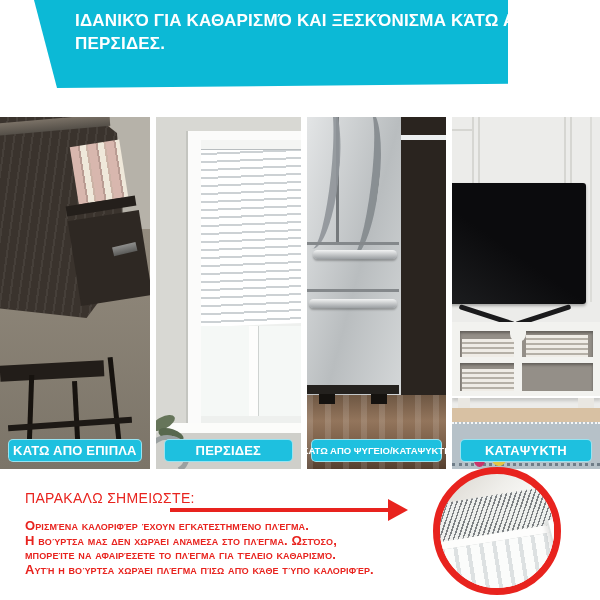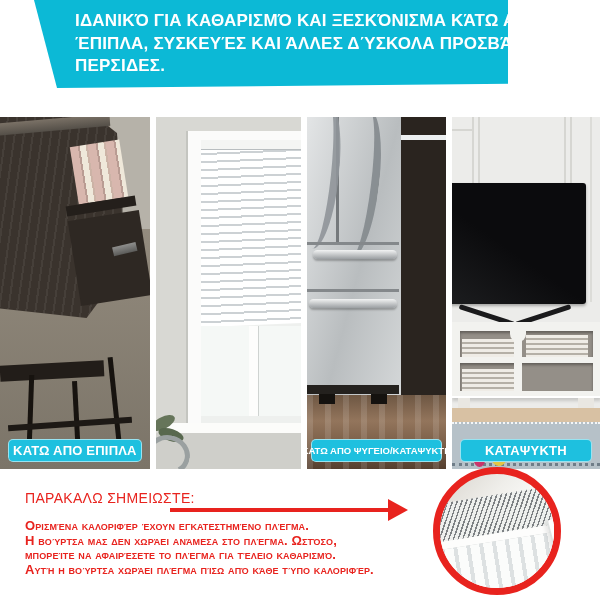--- a/index.html
+++ b/index.html
@@ -128,21 +128,20 @@
      border-left:2px solid #dfe2e1;border-radius:3px;transform:rotate(-6deg);box-shadow:-3px 0 4px rgba(0,0,0,.08);}
 </style>
 </head>
 <body>
 
 <div class="stage">
 
   <div class="banner">
     <div class="banner-text">
       <div>ΙΔΑΝΙΚΌ ΓΙΑ ΚΑΘΑΡΙΣΜΌ ΚΑΙ ΞΕΣΚΌΝΙΣΜΑ ΚΆΤΩ ΑΠΌ</div>
-      <div>ΈΠΙΠΛΑ, ΣΥΣΚΕΥΈΣ ΚΑΙ ΆΛΛΕΣ ΔΎΣΚΟΛΑ ΠΡΟΣΒΆΣΙΜΕΣ</div>
       <div>ΠΕΡΣΙΔΕΣ.</div>
     </div>
   </div>
 
   <div class="gallery">
 
     <figure class="photo p1">
       <div class="p1-wall"></div>
       <div class="p1-cabinet">
           <div class="p1-grain"></div>
@@ -168,20 +167,21 @@
         <div class="p2-rail"></div>
         <div class="p2-panes">
             <div class="p2-mullion"></div>
           </div>
       </div>
       <div class="p2-sill"></div>
       <div class="p2-wall-lo"></div>
       <div class="p2-leaf a"></div>
       <div class="p2-leaf b"></div>
       <div class="p2-can"></div>
+      <figcaption class="tag">ΠΕΡΣΙΔΕΣ</figcaption>
     </figure>
 
     <figure class="photo p3">
       <div class="p3-gap"></div>
       <div class="p3-arc a"></div>
       <div class="p3-arc b"></div>
       <div class="p3-seam s1"></div>
       <div class="p3-seam s2"></div>
       <div class="p3-hbar h1"></div>
       <div class="p3-hbar h2"></div>

